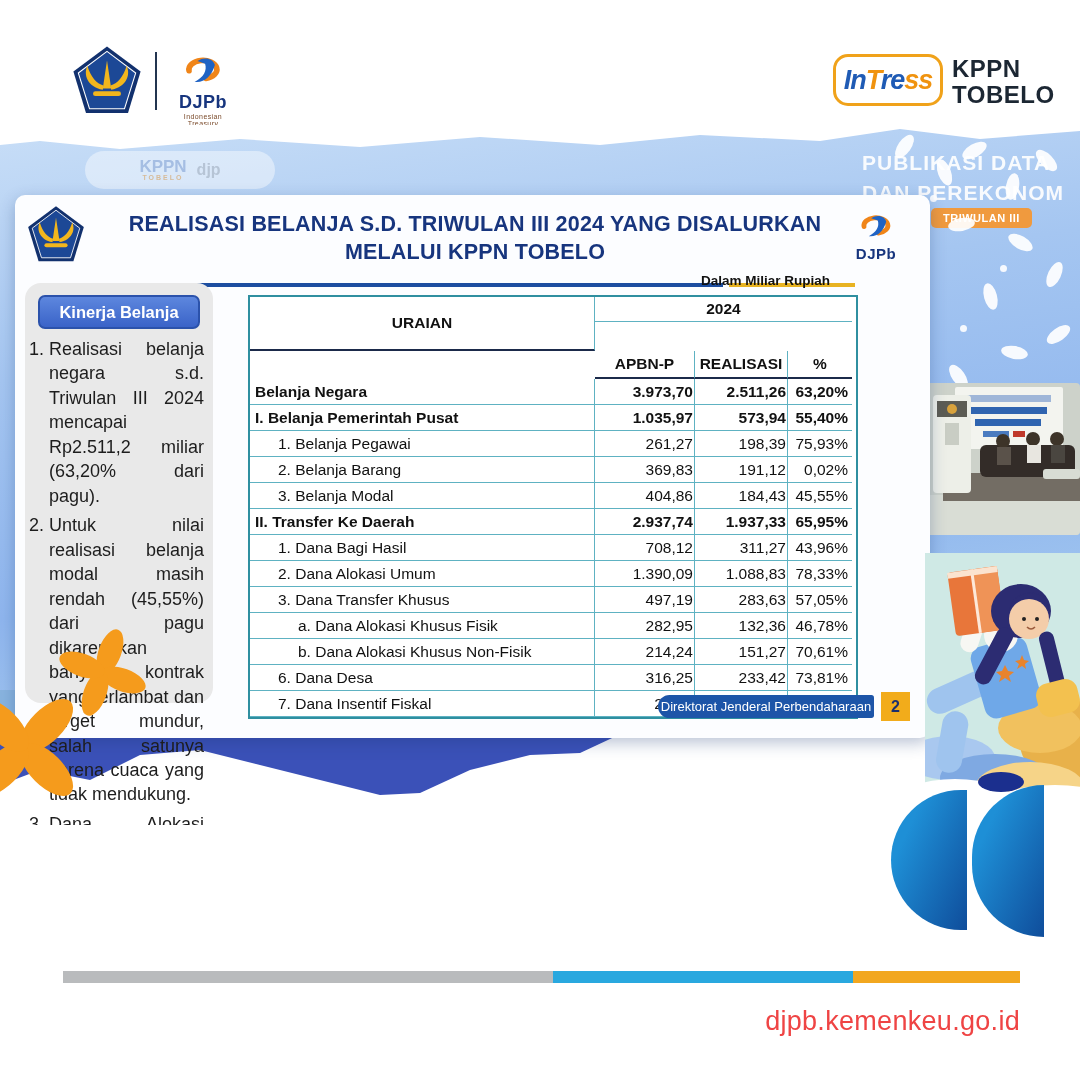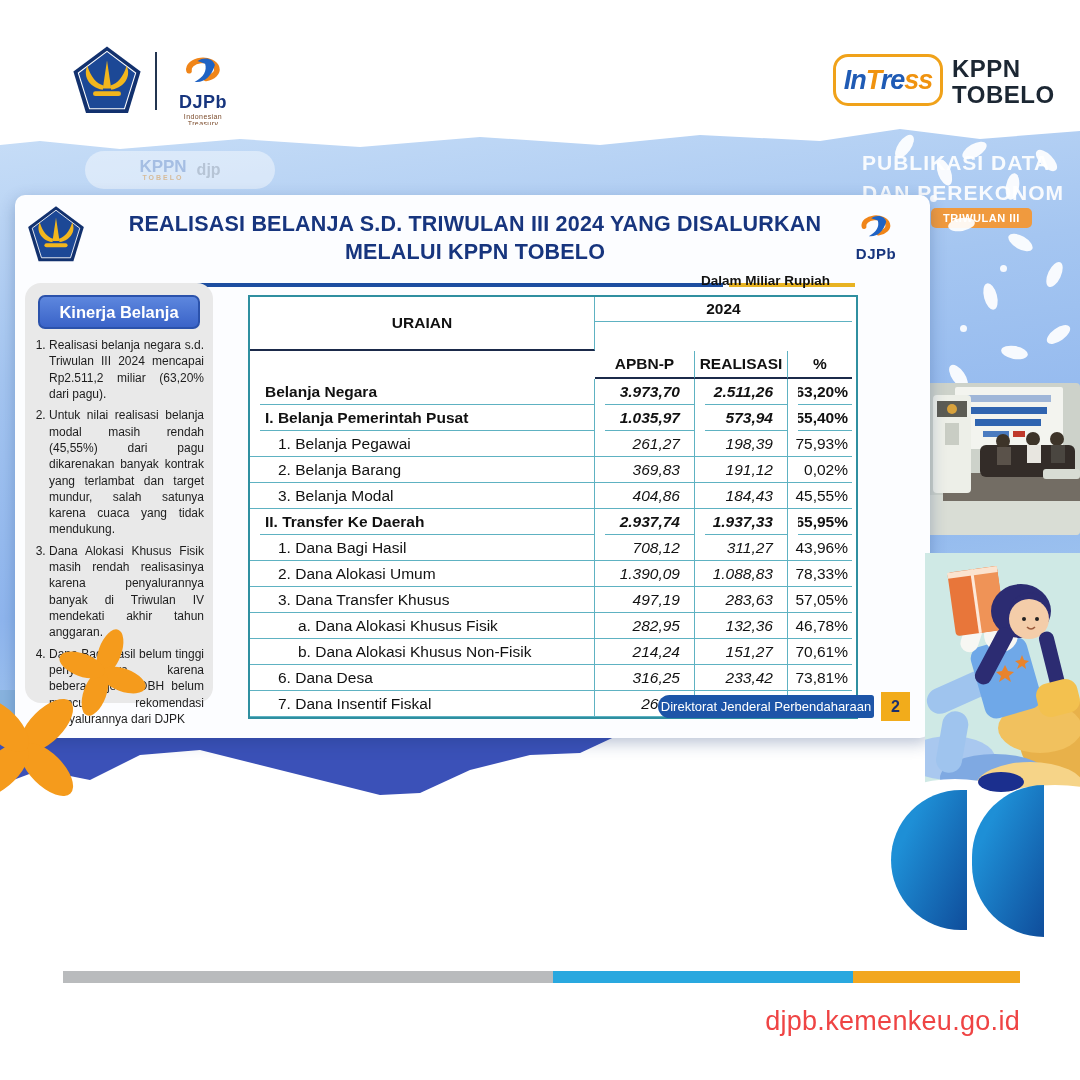--- a/index.html
+++ b/index.html
@@ -46,36 +46,36 @@
   .slide-djpb{left:826px;top:16px;width:70px;text-align:center;}
   .slide-djpb .djpb-wordmark{font-size:15px;}
   .unit-note{left:0;top:78px;width:815px;text-align:right;font-size:13.5px;font-weight:bold;color:#111;}
 
   
   .sidebar{left:10px;top:88px;width:188px;height:420px;background:#e9e9e9;border-radius:16px;}
   .sidebar-pill{margin:12px auto 0 auto;width:158px;height:30px;background:linear-gradient(180deg,#5d87de,#3a63c8);
                 border:2px solid #2b52ab;border-radius:7px;display:flex;align-items:center;justify-content:center;
                 color:#fff;font-size:16.5px;font-weight:bold;}
   .sidebar-list{margin:8px 0 0 0;padding:0 9px 0 24px;}
-  .sidebar-list li{font-size:12px;line-height:1.36;color:#1d1d1d;text-align:justify;margin-bottom:5px;}
+  .sidebar-list li{font-size:18px;line-height:1.36;color:#1d1d1d;text-align:justify;margin-bottom:5px;}
 
   
   .btable{left:233px;top:100px;width:606px;border:2px solid #2f8fa0;background:#fff;}
   .trow{display:grid;grid-template-columns:345px 100px 93px 64px;}
   .tcell{border-right:1px solid #5eb2c2;border-bottom:1px solid #5eb2c2;font-size:15.5px;color:#111;
          display:flex;align-items:center;overflow:hidden;white-space:nowrap;}
   .tcell:last-child{border-right:none;}
   .hdr1 .tcell{height:24px;font-weight:bold;justify-content:center;}
   .hdr2 .tcell{height:26px;font-weight:bold;justify-content:center;border-bottom:2px solid #1b2a4a;}
   .uraian-hd{grid-row:span 2;height:52px !important;border-bottom:2px solid #1b2a4a !important;text-align:right;}
   .drow .tcell{height:25px;}
   .c-label{padding-left:5px;justify-content:flex-start;}
-  .c-num{justify-content:flex-end;padding-right:14px;font-style:italic;}
+  .c-num{justify-content:flex-end;padding-right:1px;}
   .c-pct{justify-content:flex-end;padding-right:4px;}
-  .rb .tcell{font-weight:bold;margin-left:10px;}
+  .rb .tcell{font-weight:bold;}
   .ind1{padding-left:28px !important;}
   .ind2{padding-left:48px !important;}
 
   
   .slide-footer-banner{left:643px;top:500px;width:216px;height:23px;background:#1d55a8;
                        border-radius:13px 3px 3px 13px;display:flex;align-items:center;justify-content:center;
                        color:#fff;font-size:13px;}
   .page-badge{left:866px;top:497px;width:29px;height:29px;background:#f2ac1b;display:flex;align-items:center;
               justify-content:center;color:#1b2f6e;font-size:16px;font-weight:bold;}
 

